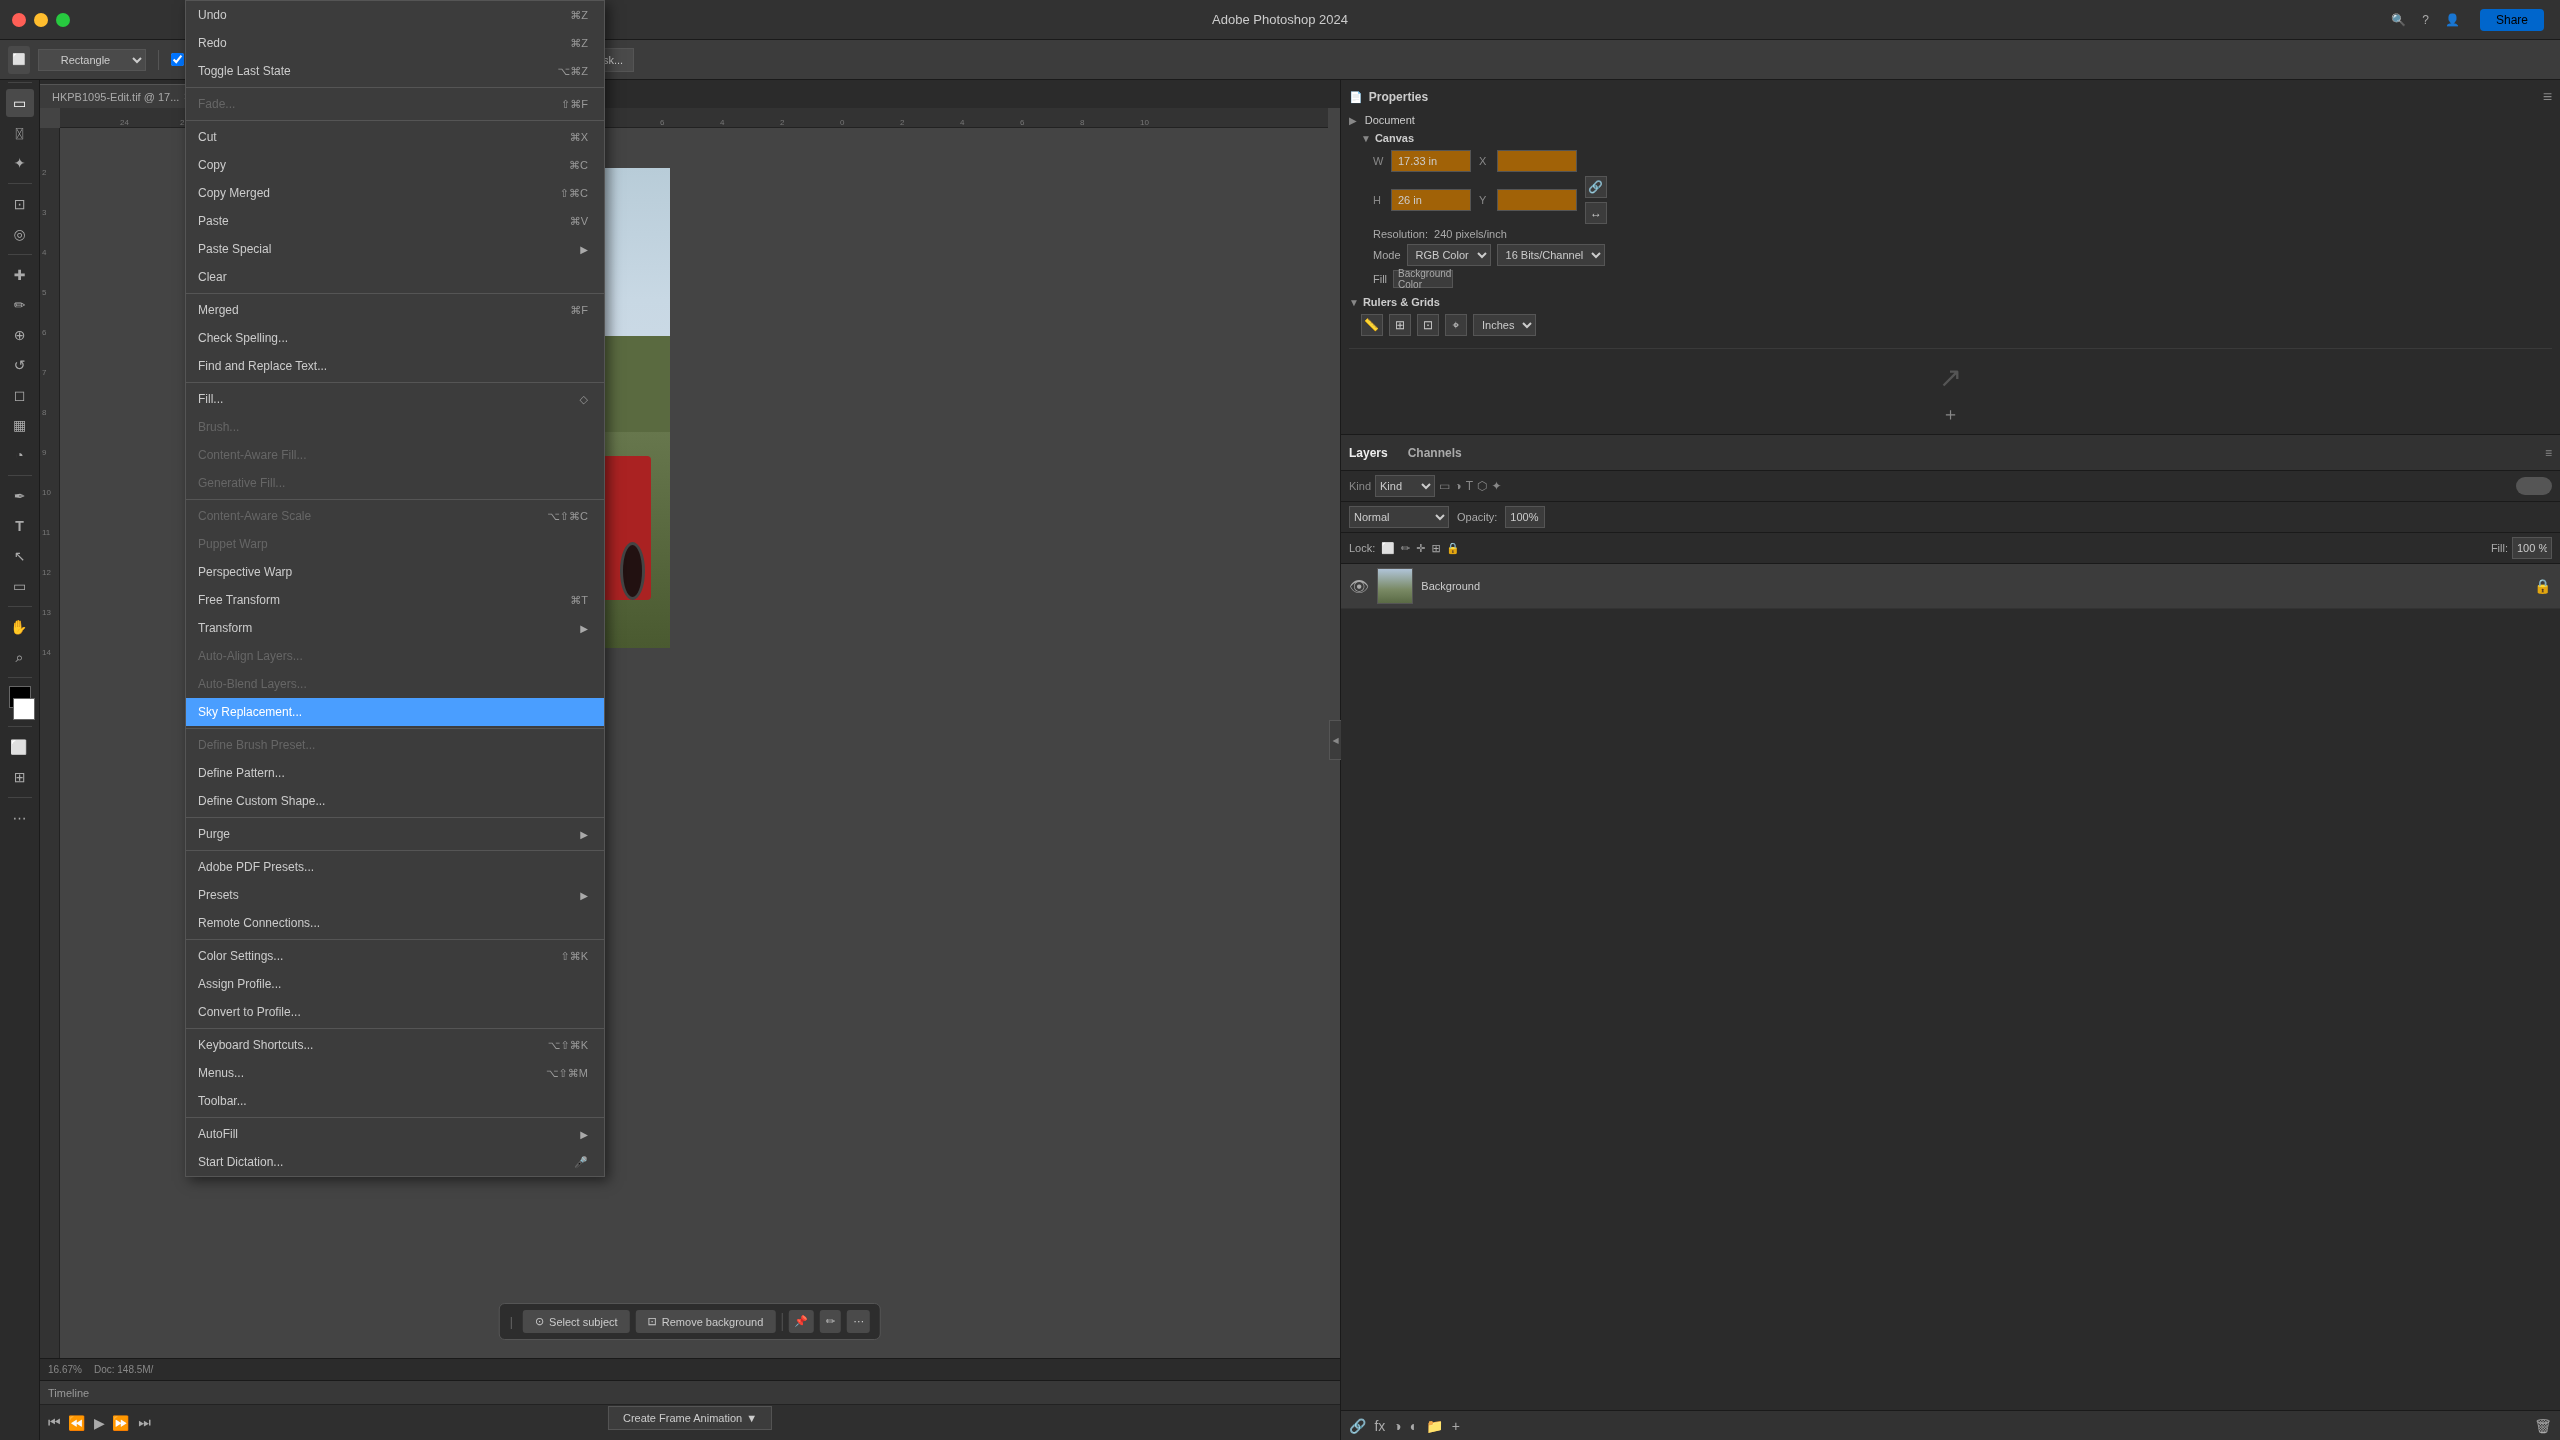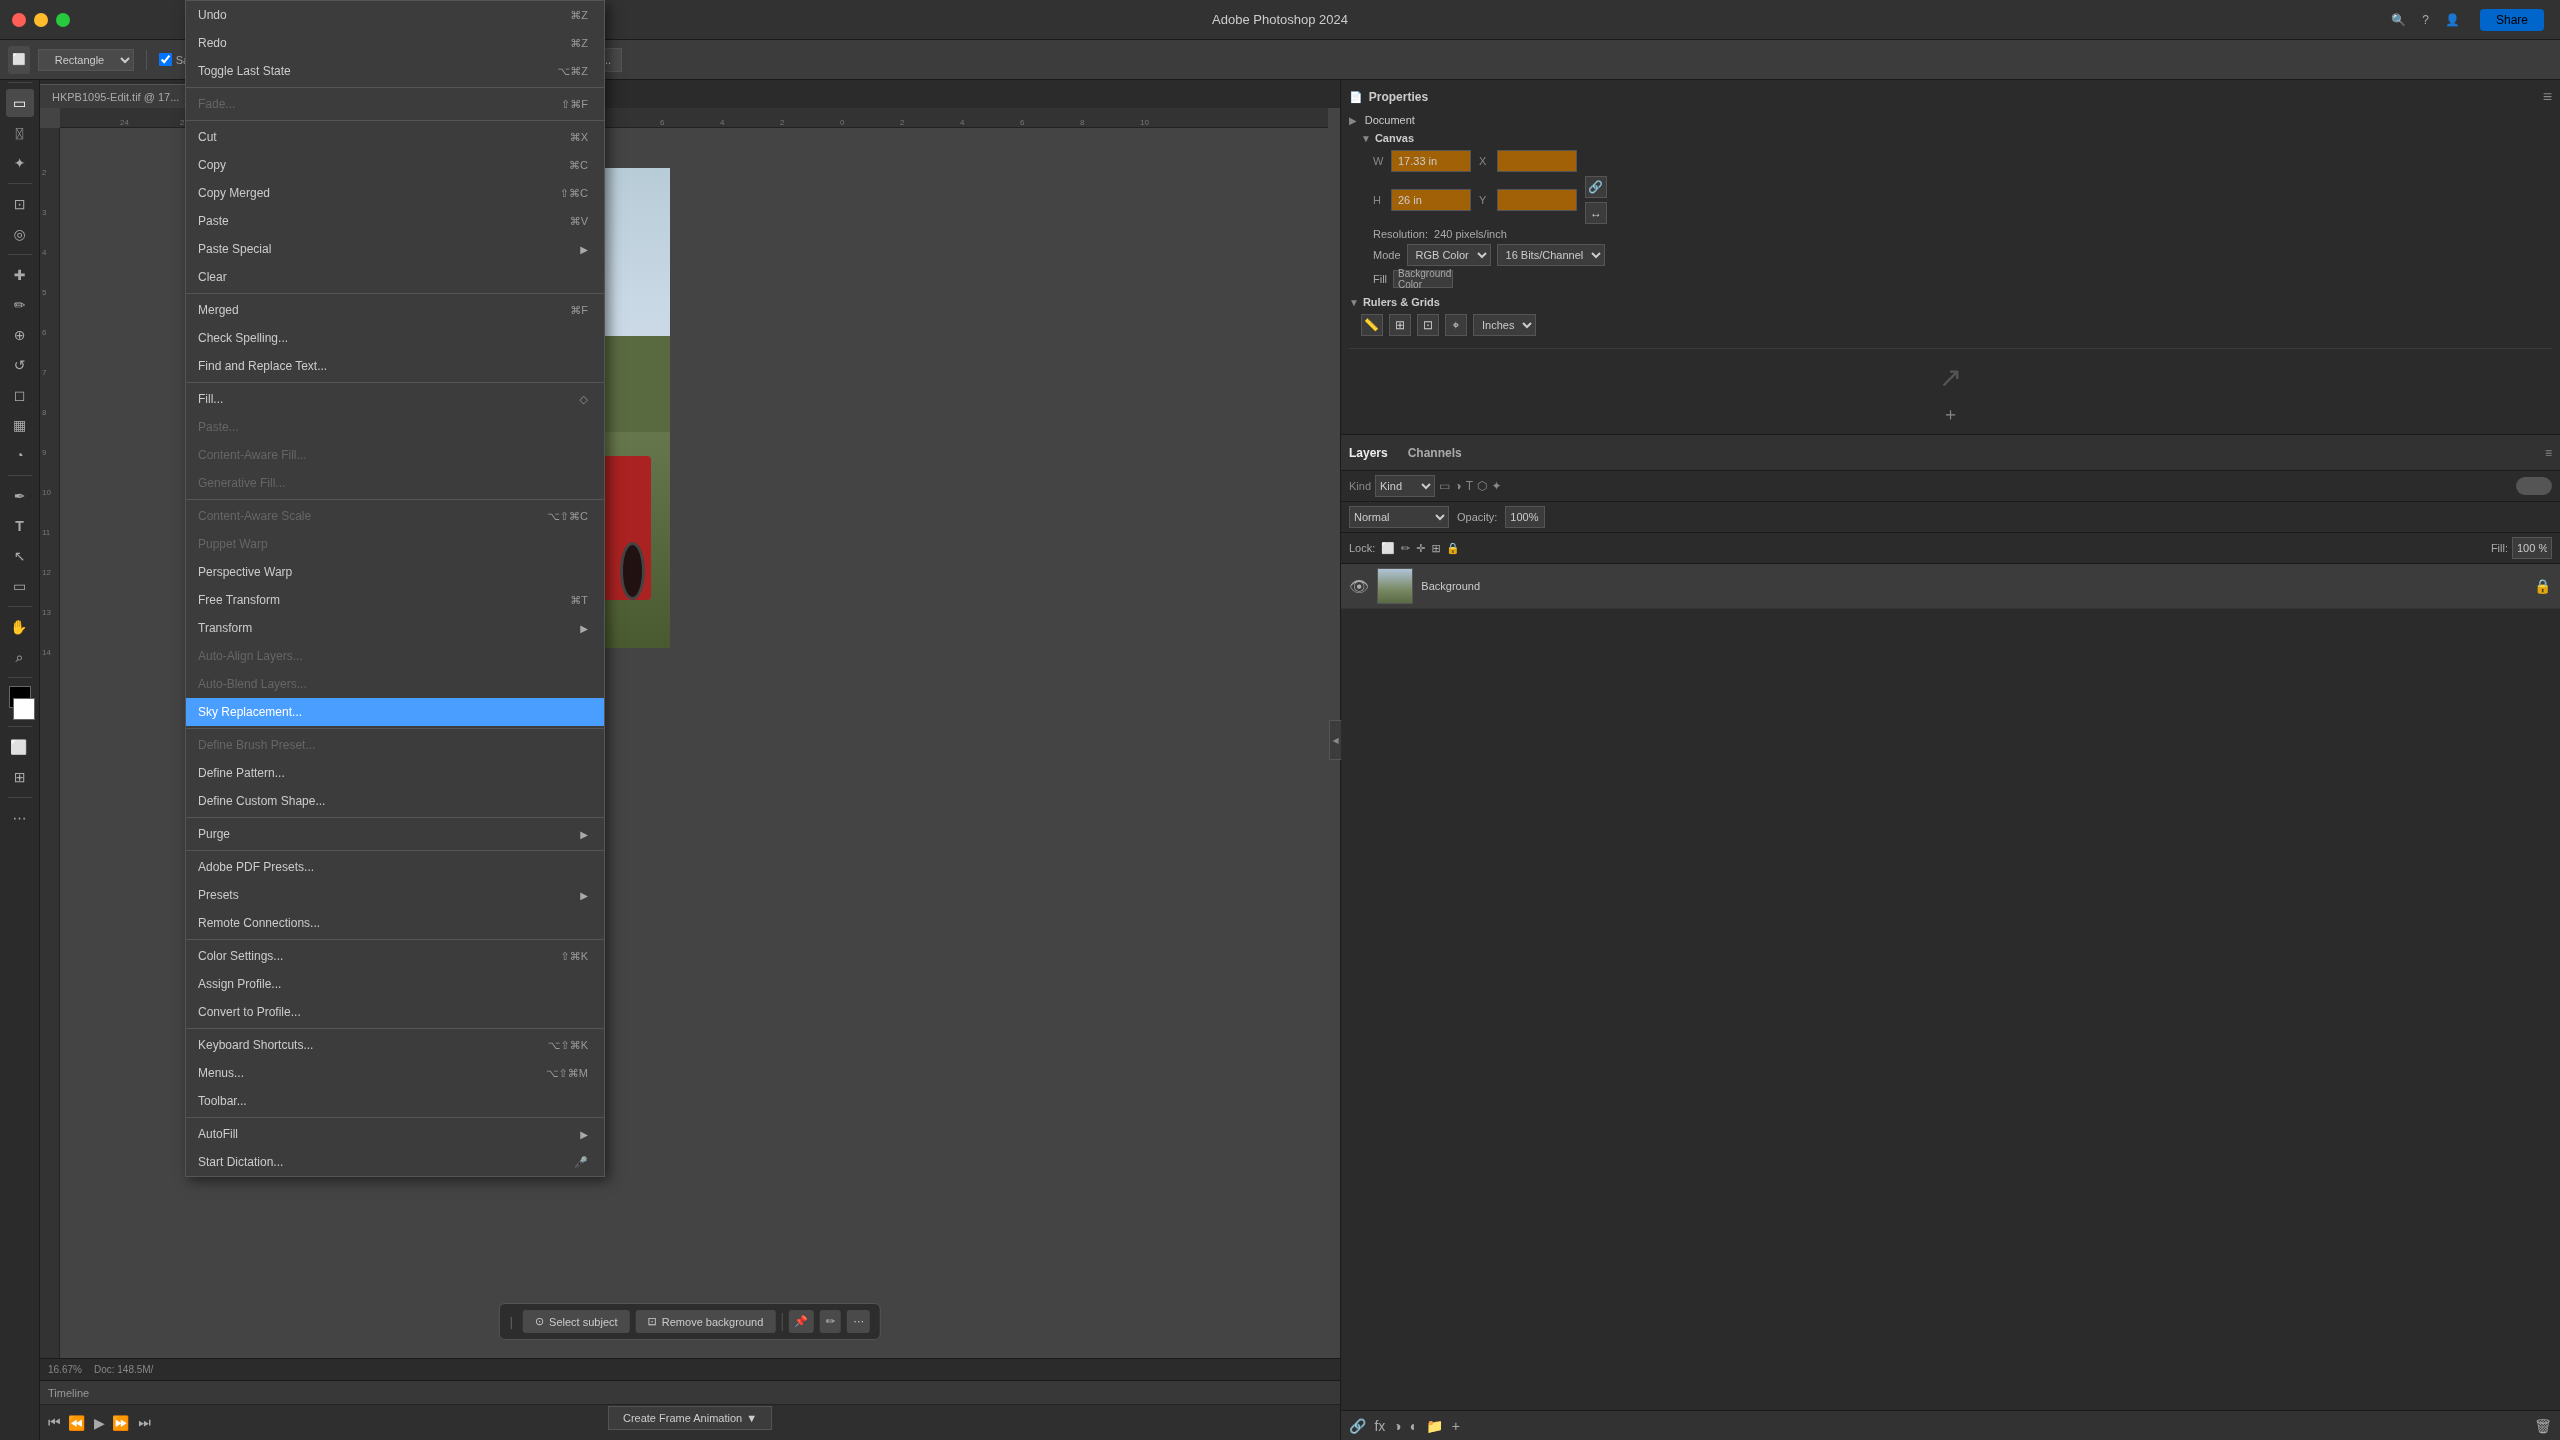--- a/index.html
+++ b/index.html
@@ -75,21 +75,21 @@
       display: flex;
       align-items: center;
       padding: 0 8px;
       gap: 8px;
       z-index: 100;
     }
     #options-bar select {
       background: #4a4a4a;
       color: #ccc;
       border: 1px solid #555;
-      padding: 2px 12px;
+      padding: 2px 18px;
       font-size: 11px;
       height: 22px;
     }
     #options-bar label {
       color: #aaa;
       font-size: 11px;
       display: flex;
       align-items: center;
       gap: 4px;
     }
@@ -874,21 +874,21 @@
   <div class="menu-item">
     <span class="menu-item-left">Find and Replace Text...</span>
     <span class="shortcut"></span>
   </div>
   <div class="menu-separator"></div>
   <div class="menu-item">
     <span class="menu-item-left">Fill...</span>
     <span class="shortcut">◇</span>
   </div>
   <div class="menu-item disabled">
-    <span class="menu-item-left">Paste...</span>
+    <span class="menu-item-left">Brush...</span>
     <span class="shortcut"></span>
   </div>
   <div class="menu-item disabled">
     <span class="menu-item-left">Content-Aware Fill...</span>
     <span class="shortcut"></span>
   </div>
   <div class="menu-item disabled">
     <span class="menu-item-left">Generative Fill...</span>
     <span class="shortcut"></span>
   </div>

